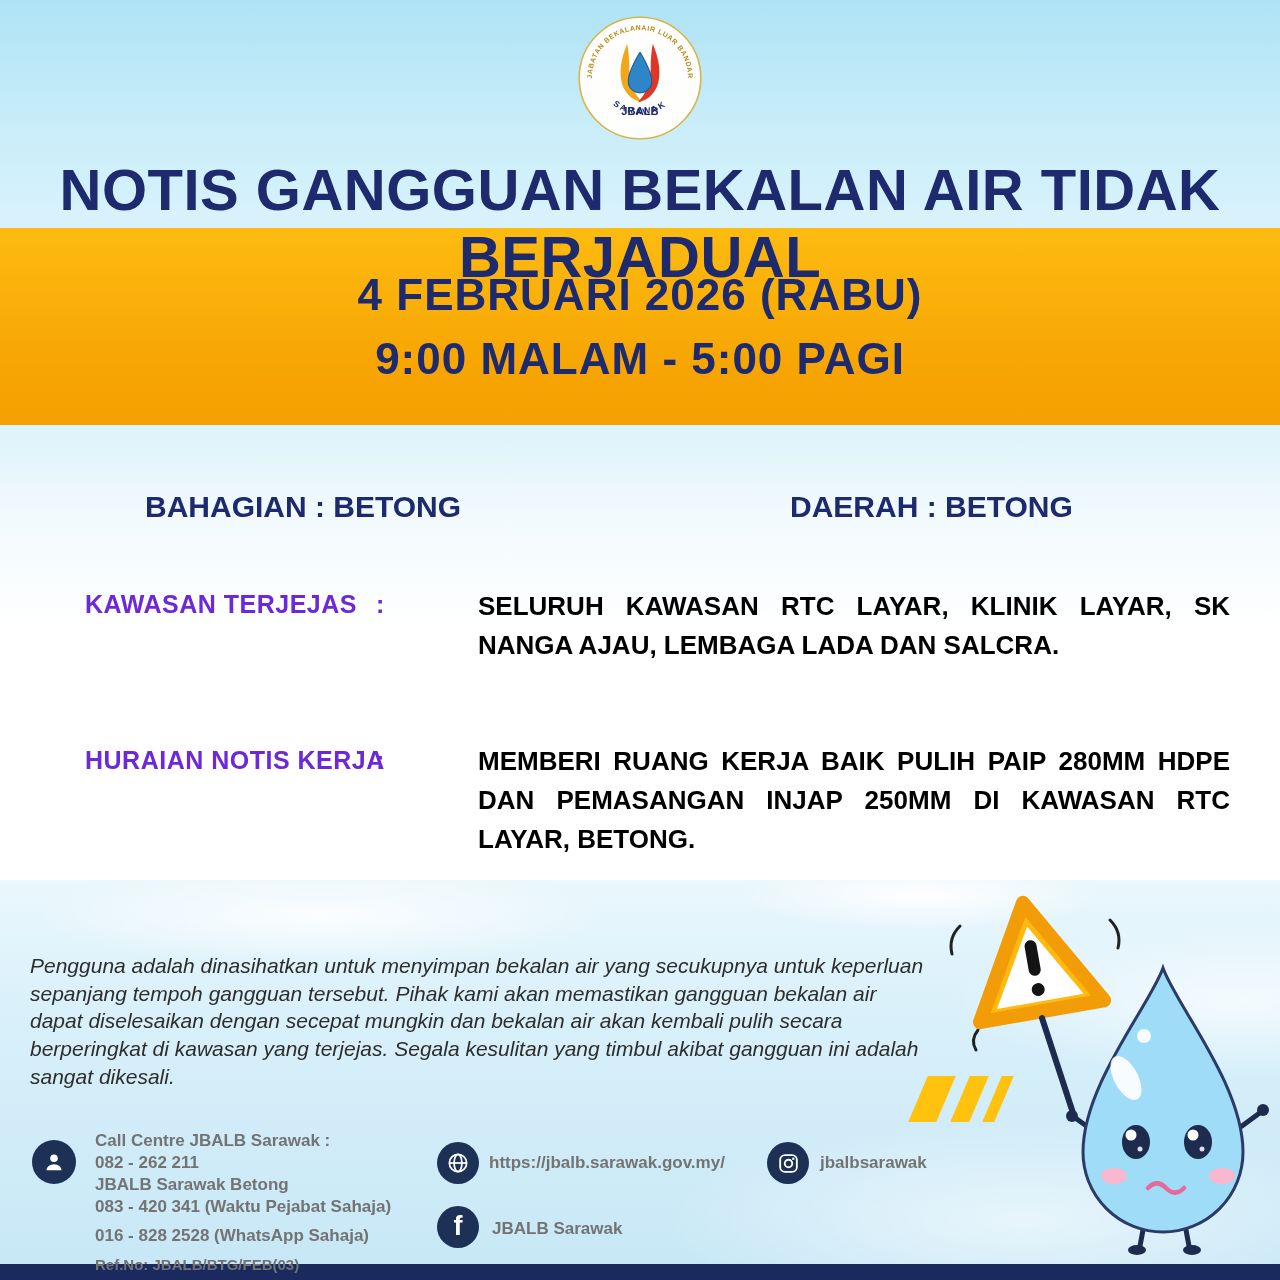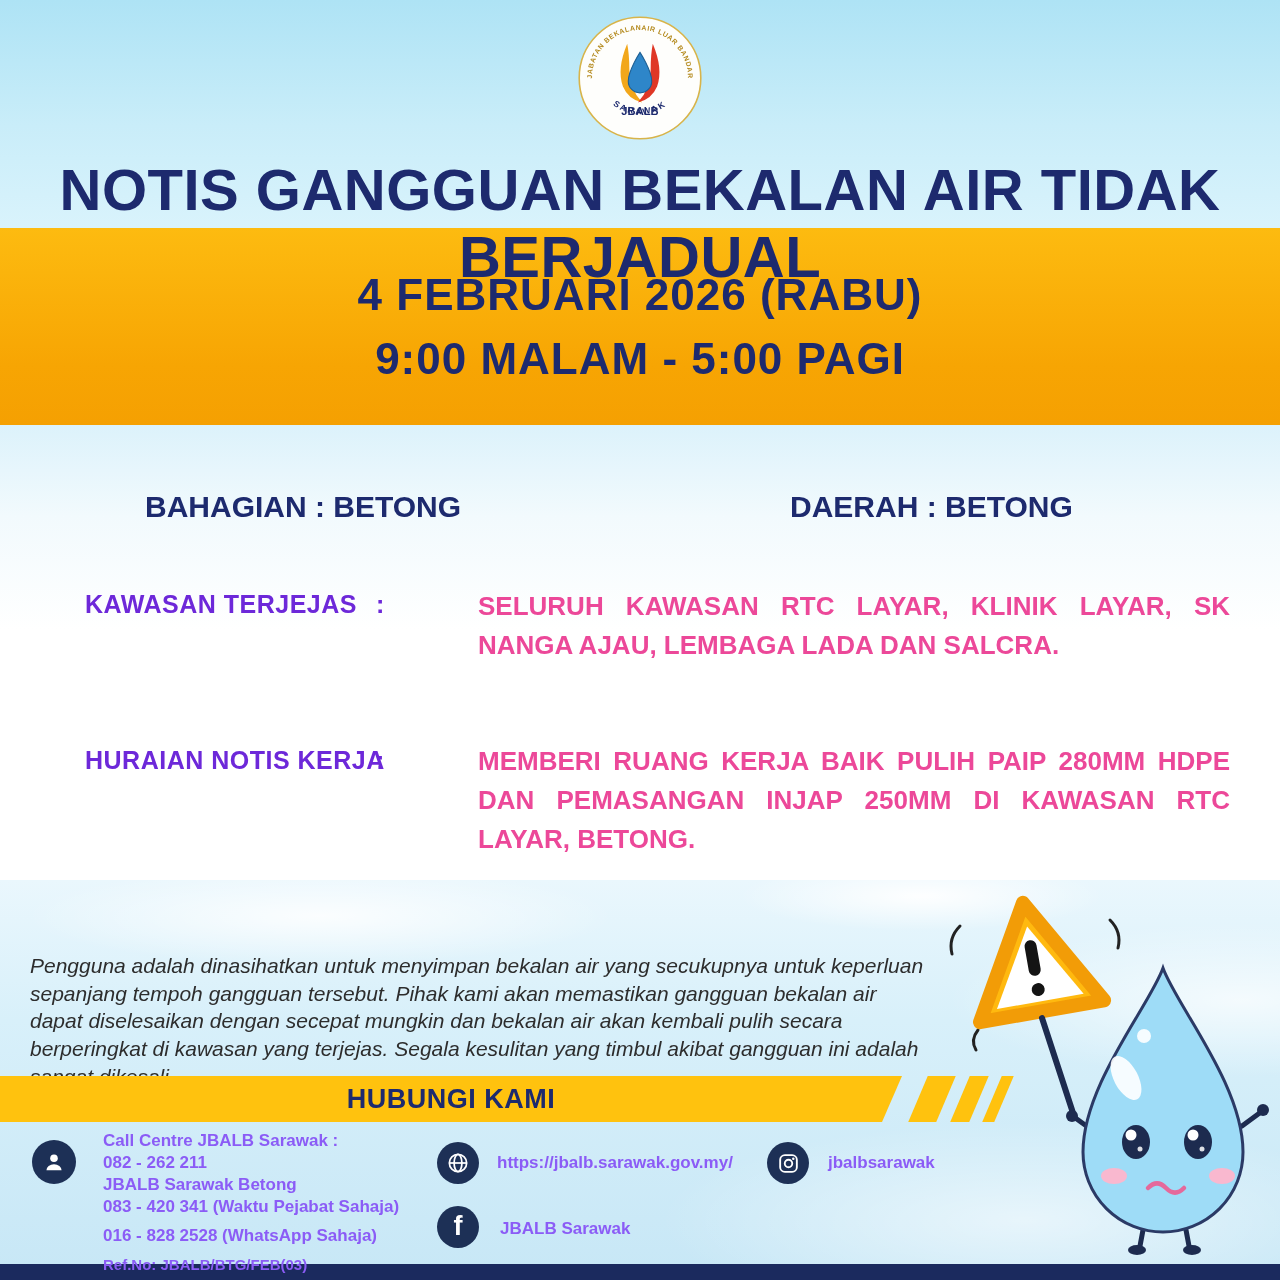--- a/index.html
+++ b/index.html
@@ -32,21 +32,21 @@
   .region { position:absolute; font-size:30px; font-weight:bold; color:#1d2a6e; z-index:2; }
   .bahagian { left:145px; top:490px; }
   .daerah { left:790px; top:490px; }
 
   .flabel { position:absolute; font-size:25px; font-weight:bold; color:#6d28d9; letter-spacing:.5px; z-index:2; }
   .kawasan-label { left:85px; top:590px; }
   .kawasan-colon { left:376px; top:590px; }
   .huraian-label { left:85px; top:746px; }
   .huraian-colon { left:376px; top:746px; }
   .fvalue { position:absolute; left:478px; width:752px; font-size:26px; font-weight:bold;
-    color:#ec4899; text-align:justify; line-height:1.5; z-index:2; }
+    color:#000000; text-align:justify; line-height:1.5; z-index:2; }
   .kawasan-value { top:587px; }
   .huraian-value { top:742px; }
 
   .advisory { position:absolute; left:30px; top:952px; width:895px; font-size:21px;
     font-style:italic; color:#2d2d2d; line-height:1.32; z-index:2; }
 
   .contact-banner { position:absolute; left:0; top:1076px; width:902px; height:46px;
     background:#ffc20e; clip-path:polygon(0 0,100% 0,calc(100% - 20px) 100%,0 100%);
     display:flex; align-items:center; justify-content:center; z-index:2; }
   .contact-banner span { font-size:27px; font-weight:bold; color:#1d2a6e; letter-spacing:.5px; }
@@ -54,21 +54,21 @@
   .s1 { left:918px; width:28px; } .s2 { left:960px; width:19px; } .s3 { left:992px; width:12px; }
 
   .ci { position:absolute; width:44px; height:44px; border-radius:50%; background:#1d3056;
     display:flex; align-items:center; justify-content:center; z-index:2; }
   .ci-person { left:32px; top:1140px; }
   .ci-globe  { left:437px; top:1142px; width:42px; height:42px; }
   .ci-fb     { left:437px; top:1206px; width:42px; height:42px; }
   .ci-ig     { left:767px; top:1142px; width:42px; height:42px; }
   .ci .fbglyph { color:#fff; font-weight:bold; font-size:27px; line-height:1; margin-top:-2px; }
 
-  .ctext { position:absolute; color:#8b5cf6; font-weight:bold; font-size:17px; z-index:2;margin-left:8px; }
+  .ctext { position:absolute; color:#737373; font-weight:bold; font-size:17px; z-index:2; }
   .c1 { left:95px; top:1130px; }
   .c1 div { line-height:22px; }
   .c1 .gap { margin-top:7px; }
   .c1 .refno { font-size:15px; margin-top:7px; }
   .weburl { left:489px; top:1153px; }
   .fbname { left:492px; top:1219px; }
   .igname { left:820px; top:1153px; }
 
   .bottom-bar { position:absolute; left:0; bottom:0; width:100%; height:16px; background:#1b2a5e; z-index:1; }
 
@@ -116,23 +116,20 @@
   <div class="flabel kawasan-label">KAWASAN TERJEJAS</div>
   <div class="flabel kawasan-colon">:</div>
   <div class="fvalue kawasan-value">SELURUH KAWASAN RTC LAYAR, KLINIK LAYAR, SK NANGA AJAU, LEMBAGA LADA DAN SALCRA.</div>
 
   <div class="flabel huraian-label">HURAIAN NOTIS KERJA</div>
   <div class="flabel huraian-colon">:</div>
   <div class="fvalue huraian-value">MEMBERI RUANG KERJA BAIK PULIH PAIP 280MM HDPE DAN PEMASANGAN INJAP 250MM DI KAWASAN RTC LAYAR, BETONG.</div>
 
   <div class="advisory">Pengguna adalah dinasihatkan untuk menyimpan bekalan air yang secukupnya untuk keperluan sepanjang tempoh gangguan tersebut. Pihak kami akan memastikan gangguan bekalan air dapat diselesaikan dengan secepat mungkin dan bekalan air akan kembali pulih secara berperingkat di kawasan yang terjejas. Segala kesulitan yang timbul akibat gangguan ini adalah sangat dikesali.</div>
 
-  <div class="contact-banner">
-    <span>HUBUNGI KAMI</span>
-  </div>
   <div class="stripe s1"></div>
   <div class="stripe s2"></div>
   <div class="stripe s3"></div>
 
   <div class="ci ci-person">
     <svg width="26" height="26" viewBox="0 0 24 24">
       <circle cx="12" cy="8.6" r="3.5" fill="#ffffff"></circle>
       <path d="M5,19.5 a7,5.4 0 0 1 14,0 Z" fill="#ffffff"></path>
     </svg>
   </div>

